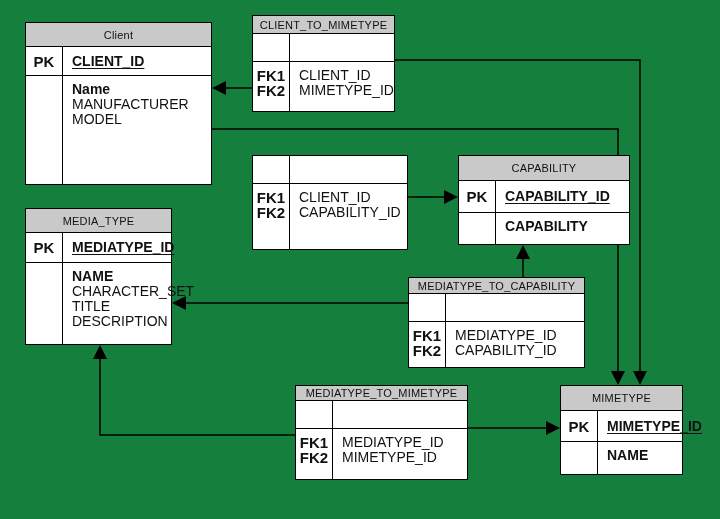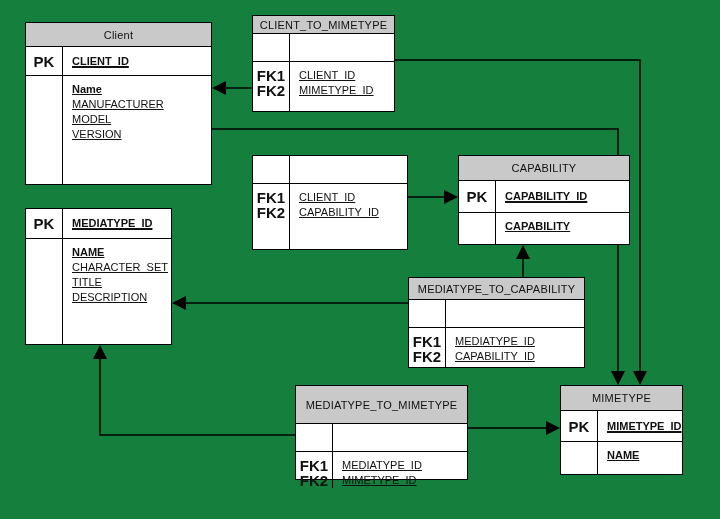--- a/index.html
+++ b/index.html
@@ -16,22 +16,22 @@
     font-size:11px;display:flex;align-items:center;justify-content:center;
     flex:0 0 auto;box-sizing:border-box;letter-spacing:.2px;
   }
   .t-row{display:flex;border-bottom:1.5px solid #000;box-sizing:border-box;flex:0 0 auto;}
   .t-row.last{border-bottom:none;flex:1 1 auto;}
   .t-key{
     width:37px;flex:0 0 37px;border-right:1.5px solid #000;box-sizing:border-box;
     font-size:15px;padding-top:6px;text-align:center;line-height:15px;
   }
   .t-fields{
-    flex:1 1 auto;font-size:11px;padding:6px 4px 0 9px;line-height:15px;
-    white-space:nowrap;box-sizing:border-box;text-decoration:underline;
+    flex:1 1 auto;font-size:14px;padding:6px 4px 0 9px;line-height:15px;
+    white-space:nowrap;box-sizing:border-box;
   }
   .pk-row .t-key{padding-top:0;display:flex;align-items:center;justify-content:center;}
   .pk-row .t-fields{padding-top:0;display:flex;align-items:center;}
   .b{font-weight:bold;}
   .pk{font-weight:bold;text-decoration:underline;text-underline-offset:2px;}
   .connectors{position:absolute;left:0;top:0;pointer-events:none;}
 </style>
 </head>
 <body>
 
@@ -67,21 +67,20 @@
       <div class="t-fields">
           <span class="pk">CLIENT_ID</span>
         </div>
     </div>
     <div class="t-row last">
       <div class="t-key"></div>
       <div class="t-fields">
         <div class="b">Name</div>
         <div>MANUFACTURER</div>
         <div>MODEL</div>
-        <div>VERSION</div>
       </div>
     </div>
   </div>
 
   <div class="table" style="left:252px;top:15px;width:143px;height:97px">
     <div class="t-header" style="height:18px">CLIENT_TO_MIMETYPE</div>
     <div class="t-row" style="height:28px">
       <div class="t-key"></div>
       <div class="t-fields"></div>
     </div>
@@ -124,57 +123,58 @@
     </div>
     <div class="t-row last">
       <div class="t-key"></div>
       <div class="t-fields">
         <div class="b">CAPABILITY</div>
       </div>
     </div>
   </div>
 
   <div class="table" style="left:25px;top:208px;width:147px;height:137px">
+    <div class="t-header" style="height:24px">MEDIA_TYPE</div>
     <div class="t-row pk-row" style="height:30px">
       <div class="t-key b">PK</div>
       <div class="t-fields">
           <span class="pk">MEDIATYPE_ID</span>
         </div>
     </div>
     <div class="t-row last">
       <div class="t-key"></div>
       <div class="t-fields">
         <div class="b">NAME</div>
         <div>CHARACTER_SET</div>
         <div>TITLE</div>
         <div>DESCRIPTION</div>
       </div>
     </div>
   </div>
 
   <div class="table" style="left:408px;top:277px;width:177px;height:91px">
-    <div class="t-header" style="height:22px">MEDIATYPE_TO_CAPABILITY</div>
+    <div class="t-header" style="height:16px">MEDIATYPE_TO_CAPABILITY</div>
     <div class="t-row" style="height:28px">
       <div class="t-key"></div>
       <div class="t-fields"></div>
     </div>
     <div class="t-row last">
       <div class="t-key">
         <div class="b">FK1</div>
         <div class="b">FK2</div>
       </div>
       <div class="t-fields">
         <div>MEDIATYPE_ID</div>
         <div>CAPABILITY_ID</div>
       </div>
     </div>
   </div>
 
   <div class="table" style="left:295px;top:385px;width:173px;height:95px">
-    <div class="t-header" style="height:38px">MEDIATYPE_TO_MIMETYPE</div>
+    <div class="t-header" style="height:15px">MEDIATYPE_TO_MIMETYPE</div>
     <div class="t-row" style="height:28px">
       <div class="t-key"></div>
       <div class="t-fields"></div>
     </div>
     <div class="t-row last">
       <div class="t-key">
         <div class="b">FK1</div>
         <div class="b">FK2</div>
       </div>
       <div class="t-fields">

